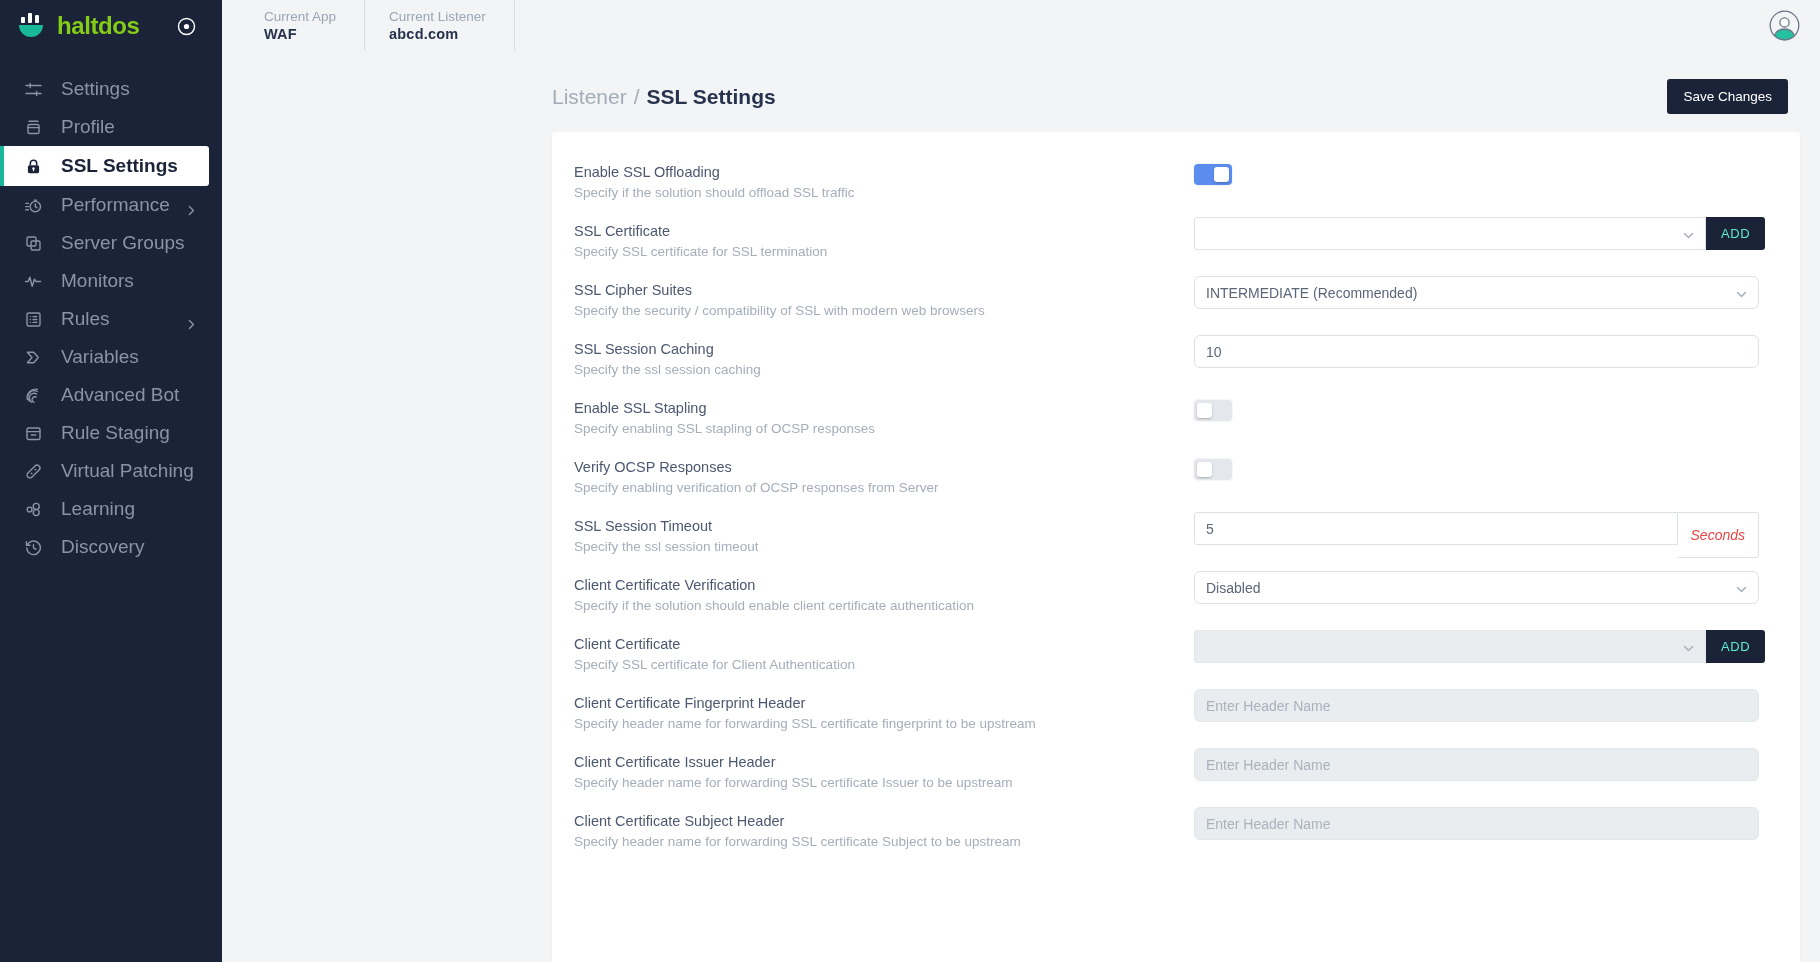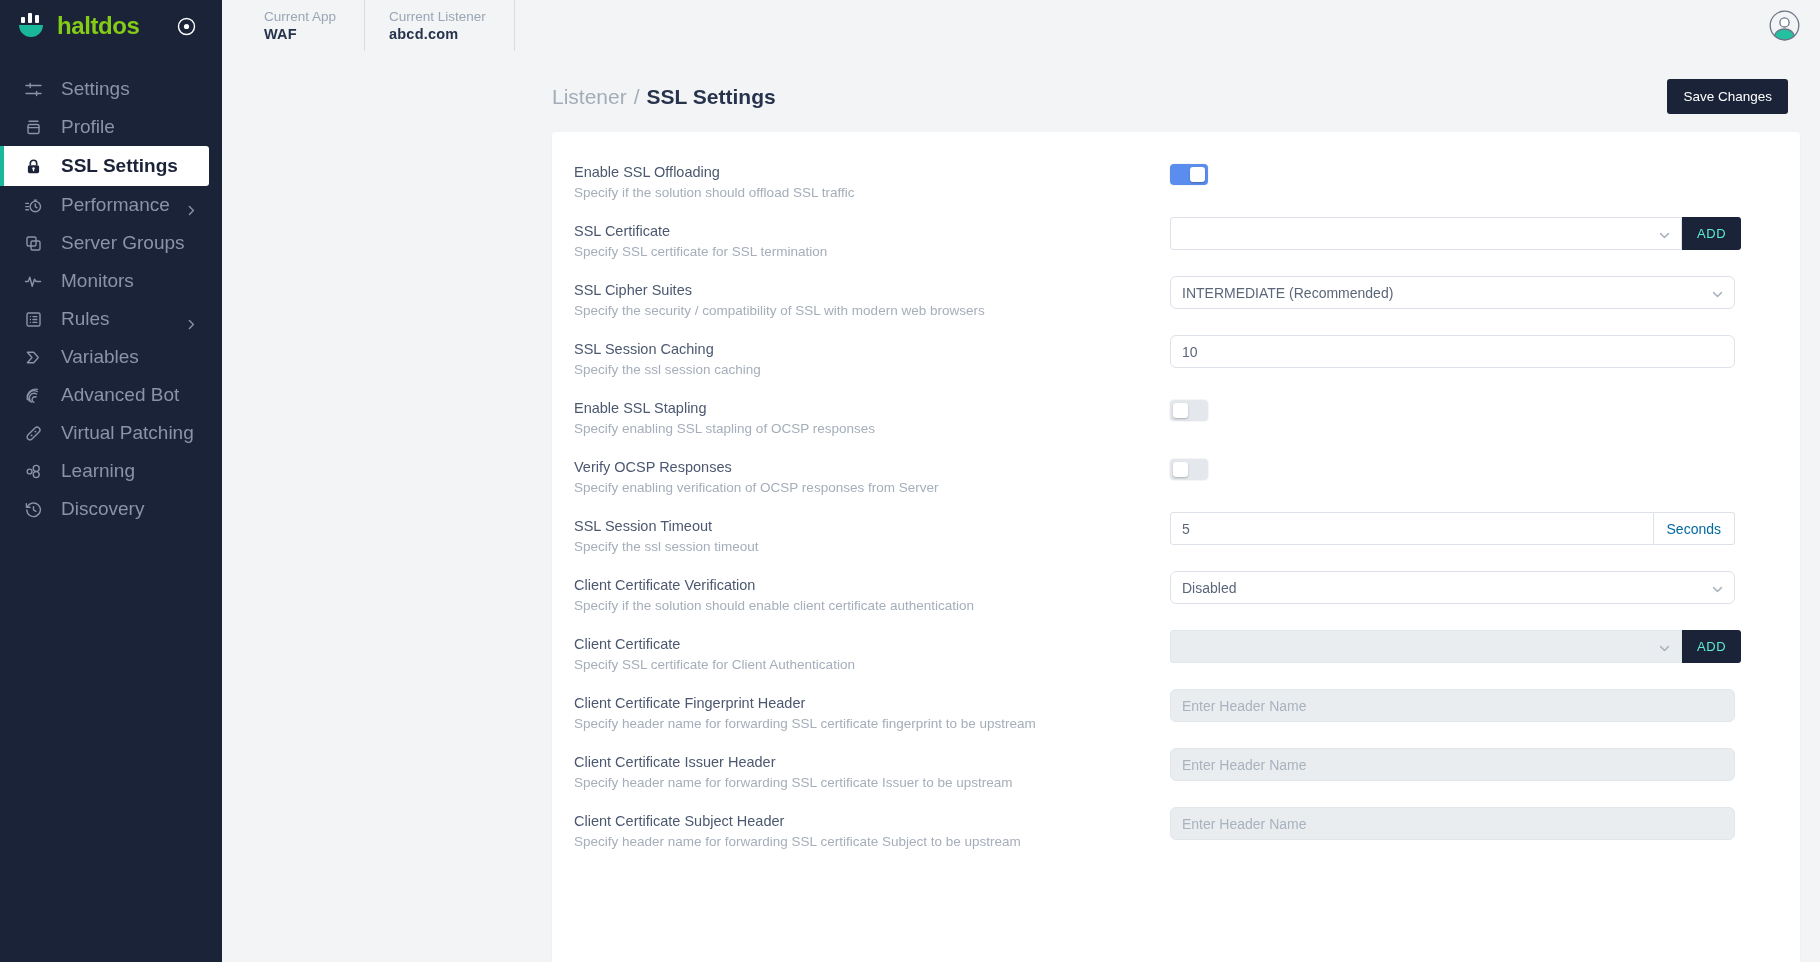--- a/index.html
+++ b/index.html
@@ -108,20 +108,21 @@
     margin-right: 0px;
     border-radius: 4px;
     padding: 22px 40px 0 22px;
     box-shadow: 0 1px 2px rgba(20,30,60,0.05);
     height: 840px;
   }
   .row {
     display: flex; align-items: flex-start;
     min-height: 59px;
     padding-top: 2px;
+    gap: 24px;
   }
   .row-label { width: 596px; flex: 0 0 596px; padding-top: 6px; }
   .lbl-title { color: #4c5870; font-size: 14.5px; line-height: 20px; }
   .lbl-sub { color: #a5aeba; font-size: 13.5px; line-height: 20px; margin-top: 1px; }
   .row-field { flex: 1 1 auto; min-width: 0; padding-top: 2px; }
 
   
   .toggle {
     width: 38px; height: 21px; border-radius: 4px;
     background: #e4e8ec; position: relative; cursor: pointer;
@@ -157,22 +158,23 @@
   .add-btn {
     background: #1b2339; color: #5eead4; font-size: 13px; letter-spacing: 0.6px;
     border: none; border-radius: 0 3px 3px 0;
     padding: 0 15px; cursor: pointer; height: 33px;
     font-family: "Liberation Sans", sans-serif;
   }
   .suffix {
     display: flex; align-items: center; padding: 0 13px;
     border: 1px solid #dde2e8; border-left: none;
     border-radius: 0 3px 3px 0;
-    color: #0369a1; font-size: 14px; background: #ffffff;
-    height: 33px;
+    color: #ef4444; font-size: 14px; background: #ffffff;
+    height: 46px;
+    font-style: italic;
   }
   .inp.with-suffix { border-radius: 3px 0 0 3px; }
 </style>
 </head>
 <body>
 
 <div class="app">
 
   <aside class="sidebar">
     <div class="brand">
@@ -275,20 +277,29 @@
         <div class="nav-item">
           <span class="nav-ico">
             <svg width="19" height="19" viewBox="0 0 19 19">
               <path stroke="currentColor" stroke-width="1.4" fill="none" stroke-linecap="round" stroke-linejoin="round" d="M3.4 13.6a8.4 8.4 0 0 1 10-10.2"></path>
               <path stroke="currentColor" stroke-width="1.4" fill="none" stroke-linecap="round" stroke-linejoin="round" d="M5.4 15.1A6.3 6.3 0 0 1 13.3 5.5"></path>
               <path stroke="currentColor" stroke-width="1.4" fill="none" stroke-linecap="round" stroke-linejoin="round" d="M7.6 16.1a4.2 4.2 0 0 1 5.1-8.1"></path>
               <path stroke="currentColor" stroke-width="1.4" fill="none" stroke-linecap="round" stroke-linejoin="round" d="M9.9 16.4a2.1 2.1 0 0 1 2.2-5.4"></path>
             </svg>
           </span>
           <span>Advanced Bot</span>
+        </div>
+        <div class="nav-item">
+          <span class="nav-ico">
+            <svg width="19" height="19" viewBox="0 0 19 19">
+              <rect x="3" y="4" width="13" height="11.5" rx="1.4" stroke="currentColor" stroke-width="1.4" fill="none" stroke-linecap="round" stroke-linejoin="round"></rect>
+              <path stroke="currentColor" stroke-width="1.4" fill="none" stroke-linecap="round" stroke-linejoin="round" d="M3 7.6h13M7.3 11h4.4"></path>
+            </svg>
+          </span>
+          <span>Rule Staging</span>
         </div>
         <div class="nav-item">
           <span class="nav-ico">
             <svg width="19" height="19" viewBox="0 0 19 19">
               <rect x="1.6" y="6.6" width="15.8" height="5.8" rx="2.9" transform="rotate(-45 9.5 9.5)" stroke="currentColor" stroke-width="1.4" fill="none" stroke-linecap="round" stroke-linejoin="round"></rect>
               <circle cx="11.4" cy="7.6" r="0.95" fill="currentColor"></circle>
               <circle cx="7.6" cy="11.4" r="0.95" fill="currentColor"></circle>
             </svg>
           </span>
           <span>Virtual Patching</span>

